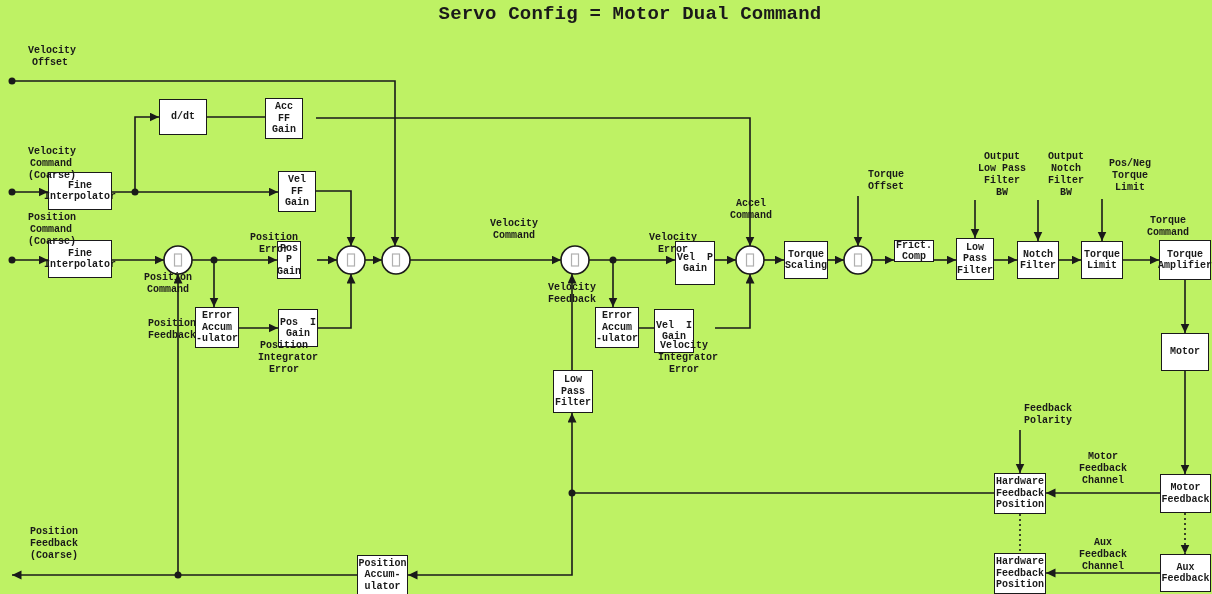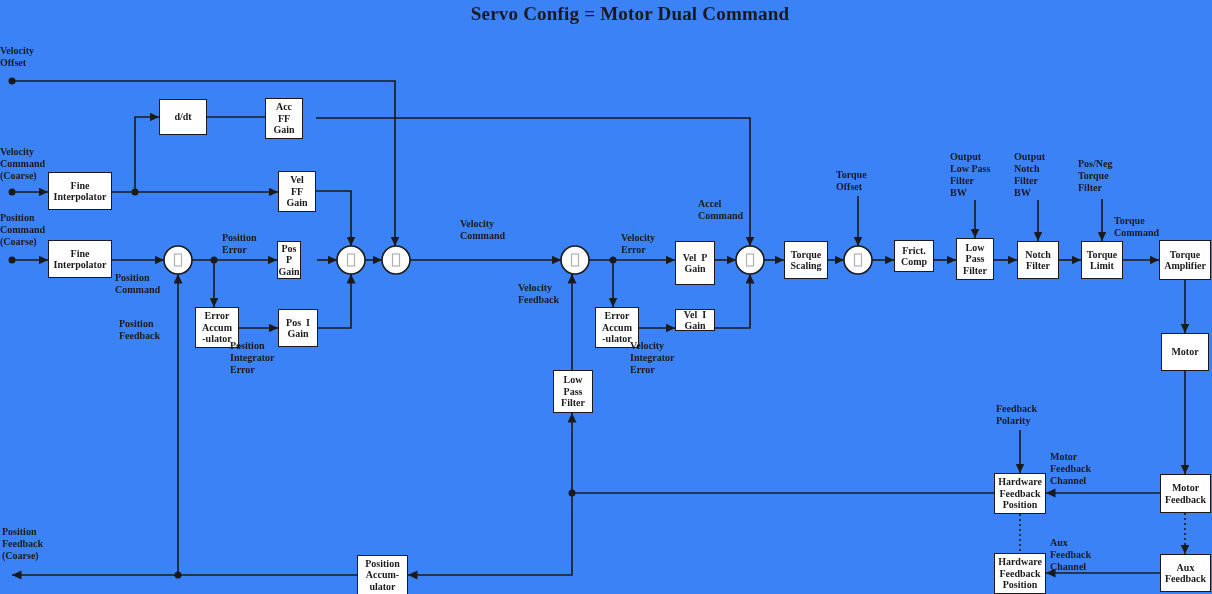--- a/index.html
+++ b/index.html
@@ -1,25 +1,25 @@
 <!DOCTYPE html>
 <html><head>
 <meta charset="utf-8">
 <style>
   html,body{margin:0;padding:0;background:#fff;}
-  #canvas{position:relative;width:1212px;height:594px;background:#3b82f6;overflow:hidden;
-          font-family:Liberation Serif, serif;color:#1a1a1a;}
+  #canvas{position:relative;width:1212px;height:594px;background:#bef264;overflow:hidden;
+          font-family:Liberation Mono, monospace;color:#1a1a1a;}
   #wiring{position:absolute;left:0;top:0;}
   .title{position:absolute;left:48px;top:3px;width:1164px;text-align:center;
          font-size:19px;font-weight:bold;letter-spacing:.2px;}
   .blk{position:absolute;box-sizing:border-box;border:1.5px solid #1a1a1a;background:#fff;
        display:flex;align-items:center;justify-content:center;text-align:center;
        font-weight:bold;font-size:10px;line-height:11.5px;white-space:pre-wrap;}
-  .lbl{position:absolute;font-weight:bold;font-size:10px;line-height:12px;
-       white-space:pre-wrap;}
+  .lbl{position:absolute;text-align:center;font-weight:bold;font-size:10px;line-height:12px;
+       white-space:pre-wrap;padding-left:28px;}
 </style>
 </head>
 <body>
 
 <div id="canvas">
 
   <svg id="wiring" width="1212" height="594" viewBox="0 0 1212 594">
     <defs>
       <marker id="ah" markerUnits="userSpaceOnUse" markerWidth="11" markerHeight="10" refX="9.5" refY="4.5" orient="auto">
         <path d="M0,0 L9.5,4.5 L0,9 z" fill="#1a1a1a"></path>
@@ -134,25 +134,25 @@
   <div class="blk" style="left:278px;top:309px;width:40px;height:38px">Pos  I
 Gain</div>
   <div class="blk" style="left:553px;top:370px;width:40px;height:43px">Low
 Pass
 Filter</div>
   <div class="blk" style="left:595px;top:307px;width:44px;height:41px">Error
 Accum
 -ulator</div>
   <div class="blk" style="left:675px;top:241px;width:40px;height:44px">Vel  P
 Gain</div>
-  <div class="blk" style="left:675px;top:309px;width:40px;height:22px">Vel  I
+  <div class="blk" style="left:654px;top:309px;width:40px;height:44px">Vel  I
 Gain</div>
   <div class="blk" style="left:784px;top:241px;width:44px;height:38px">Torque
 Scaling</div>
-  <div class="blk" style="left:894px;top:240px;width:40px;height:32px">Frict.
+  <div class="blk" style="left:894px;top:240px;width:40px;height:22px">Frict.
 Comp</div>
   <div class="blk" style="left:956px;top:238px;width:38px;height:42px">Low
 Pass
 Filter</div>
   <div class="blk" style="left:1017px;top:241px;width:42px;height:38px">Notch
 Filter</div>
   <div class="blk" style="left:1081px;top:241px;width:42px;height:38px">Torque
 Limit</div>
   <div class="blk" style="left:1159px;top:240px;width:52px;height:40px">Torque
 Amplifier</div>
@@ -204,21 +204,21 @@
   <div class="lbl" style="left:950px;top:151px;width:48px">Output
 Low Pass
 Filter
 BW</div>
   <div class="lbl" style="left:1014px;top:151px;width:48px">Output
 Notch
 Filter
 BW</div>
   <div class="lbl" style="left:1078px;top:158px;width:48px">Pos/Neg
 Torque
-Filter</div>
+Limit</div>
   <div class="lbl" style="left:1114px;top:215px;width:52px">Torque
 Command</div>
   <div class="lbl" style="left:996px;top:403px;width:48px">Feedback
 Polarity</div>
   <div class="lbl" style="left:1050px;top:451px;width:50px">Motor
 Feedback
 Channel</div>
   <div class="lbl" style="left:1050px;top:537px;width:50px">Aux
 Feedback
 Channel</div>

